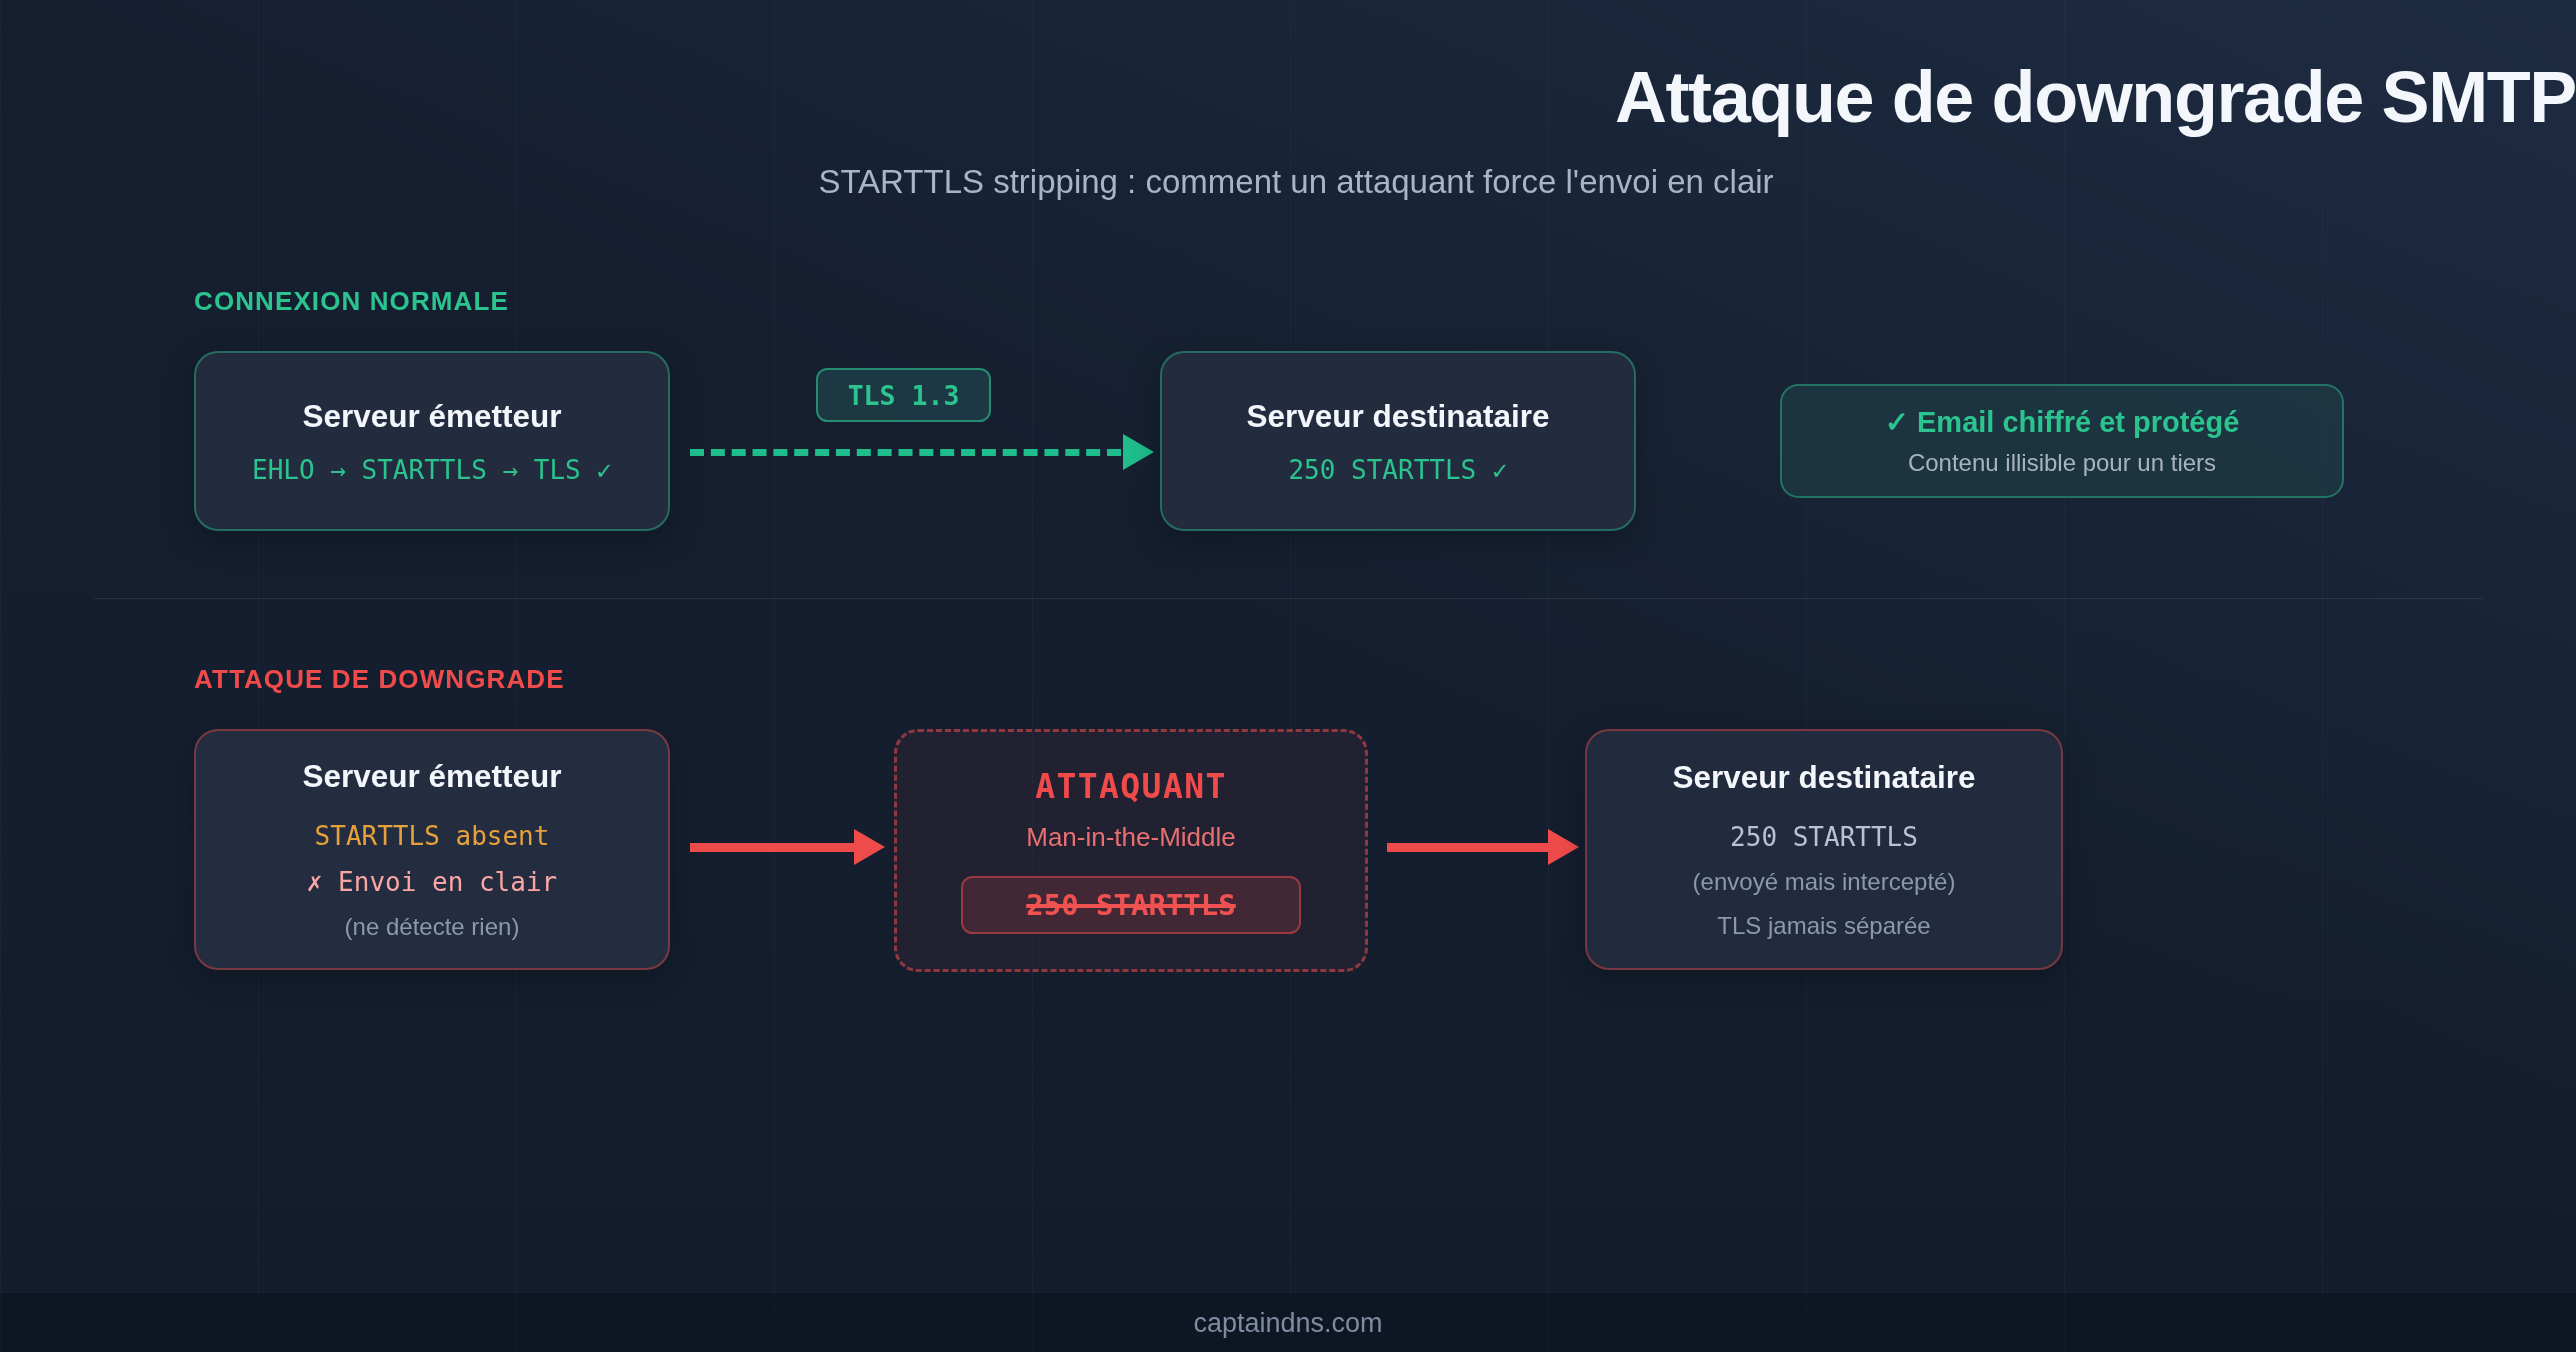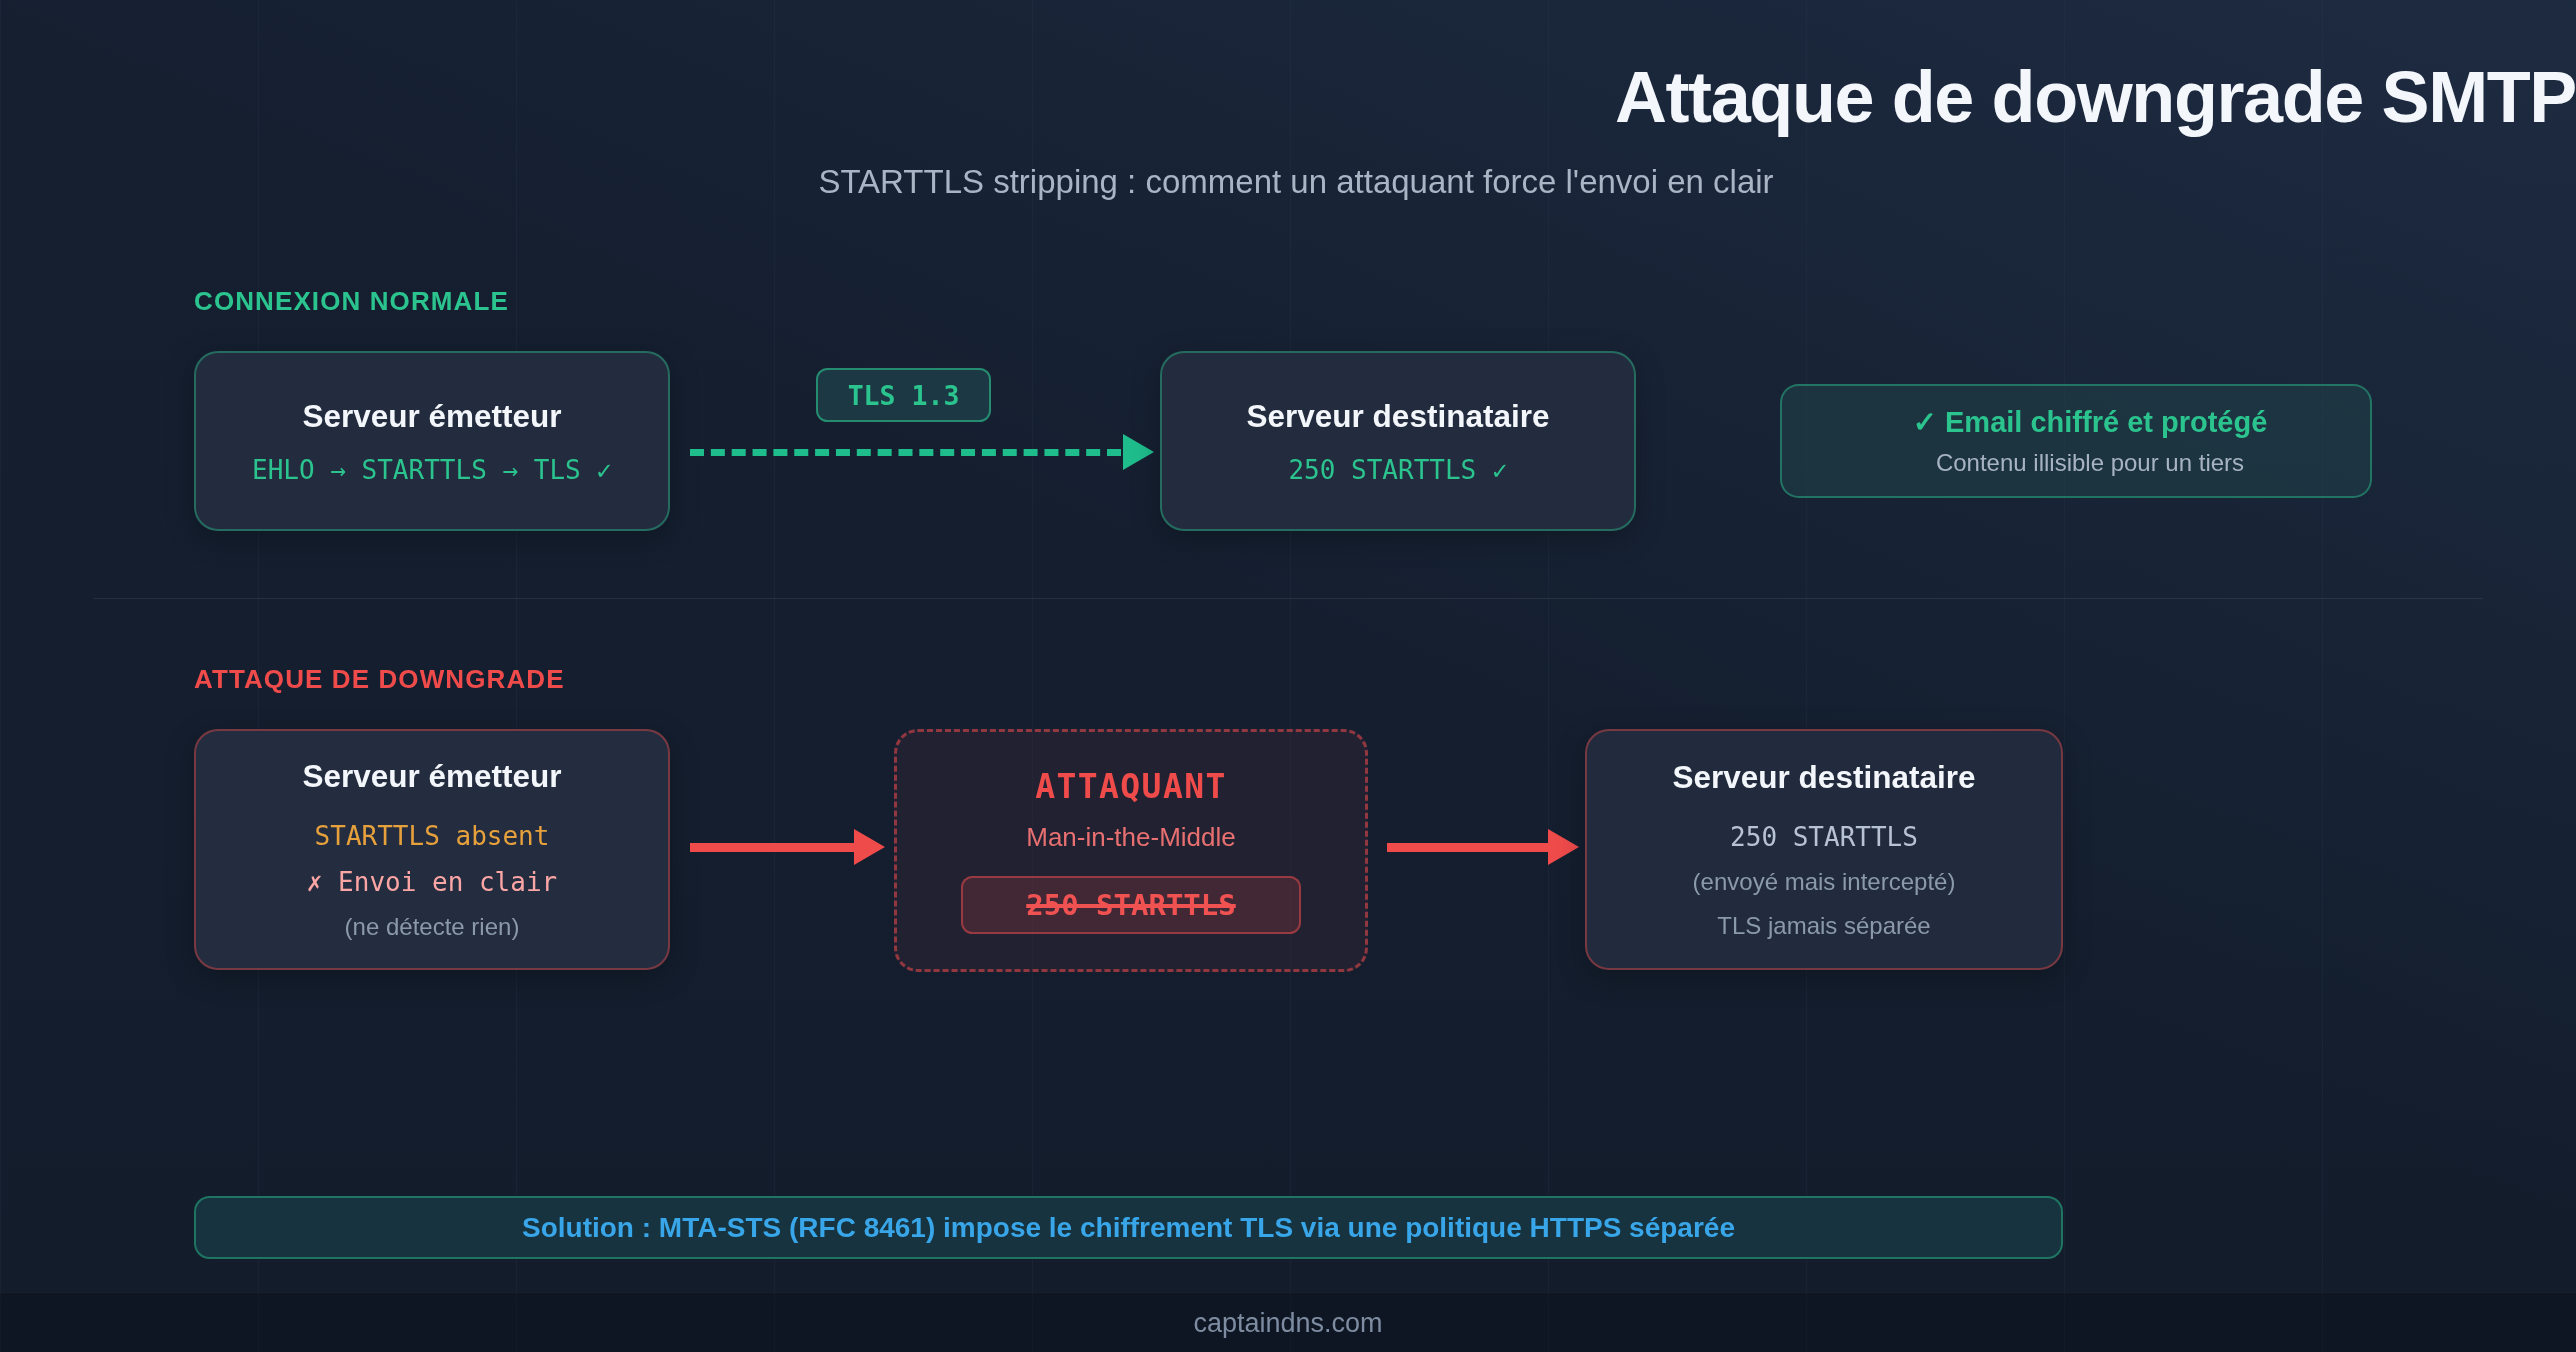--- a/index.html
+++ b/index.html
@@ -39,21 +39,21 @@
   .detail-orange{margin-top:26px;font-size:26px;color:#e7a13c;}
   .detail-red{margin-top:15.7px;font-size:26px;color:#fca5a5;text-align:center;}
   .detail-graymono{margin-top:26px;font-size:26px;color:#b7c2d2;}
   .detail-muted{margin-top:15.7px;font-size:24px;color:#8b99ac;}
 
   .box-normal-sender{left:194px;top:351px;width:472px;height:176px;}
   .box-normal-receiver{left:1160px;top:351px;width:472px;height:176px;}
   .result-box{
     position:absolute;left:1780px;top:384px;width:560px;height:110px;border-radius:18.6px;
     background:rgba(33,66,72,0.55);border:2.1px solid rgba(43,196,143,0.45);
-    display:flex;flex-direction:column;align-items:center;justify-content:center;text-align:center;padding-left:28px;
+    display:flex;flex-direction:column;align-items:center;justify-content:center;text-align:center;
   }
   .result-title{font-size:29px;font-weight:700;color:#2bc48f;}
   .result-sub{margin-top:10px;font-size:24px;color:#a7b3c2;}
 
   .tls-badge{
     position:absolute;left:816px;top:368px;width:171px;height:50px;border-radius:11.4px;
     background:rgba(34,74,82,0.6);border:2.1px solid rgba(43,196,143,0.6);
     display:flex;align-items:center;justify-content:center;
     font-family:"DejaVu Sans Mono",monospace;font-size:26.5px;font-weight:700;color:#2bc48f;
   }
@@ -168,22 +168,19 @@
   </div>
 
   <div class="node red-line box-attack-receiver">
     <div class="node-title">Serveur destinataire</div>
     <div class="mono detail-graymono">250 STARTTLS</div>
     <div class="detail-muted">(envoyé mais intercepté)</div>
     <div class="detail-muted">TLS jamais séparée</div>
   </div>
 
 
-  <div class="solution-banner">
-    <span>Solution : MTA-STS (RFC 8461) impose le chiffrement TLS via une politique HTTPS séparée</span>
-  </div>
 
   <div class="footer-band">
     <span>captaindns.com</span>
   </div>
 
 </div>
 
 
 </body></html>

